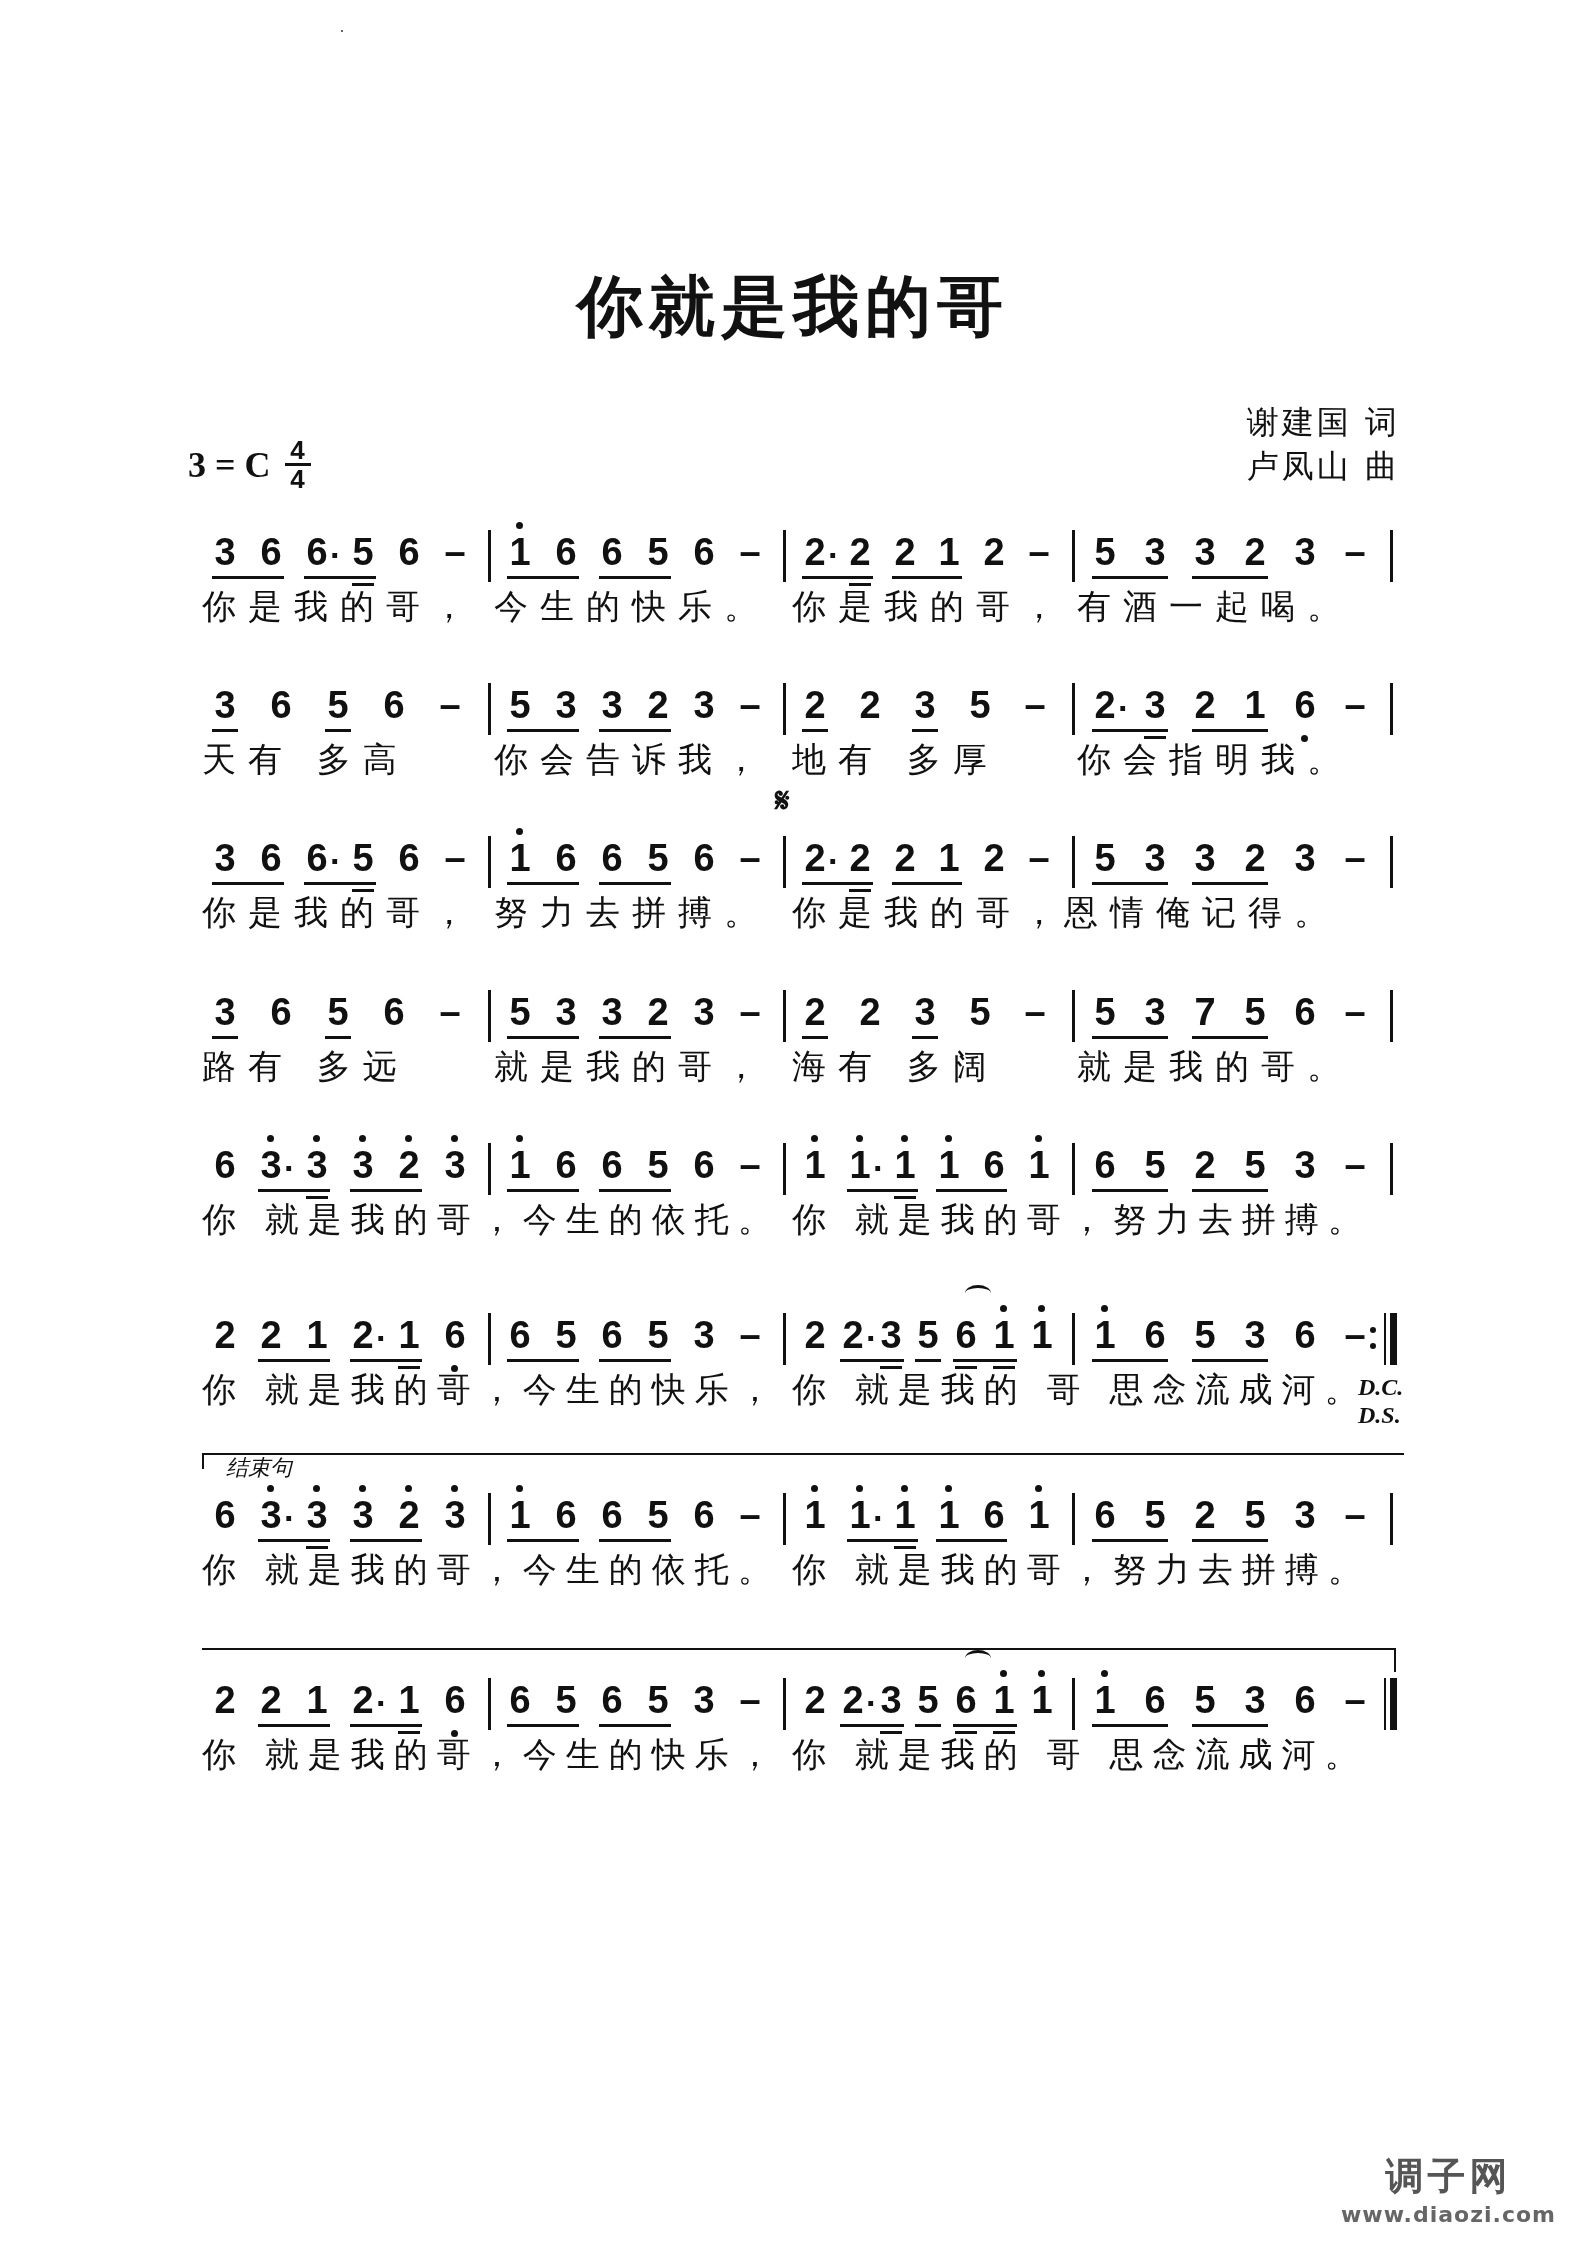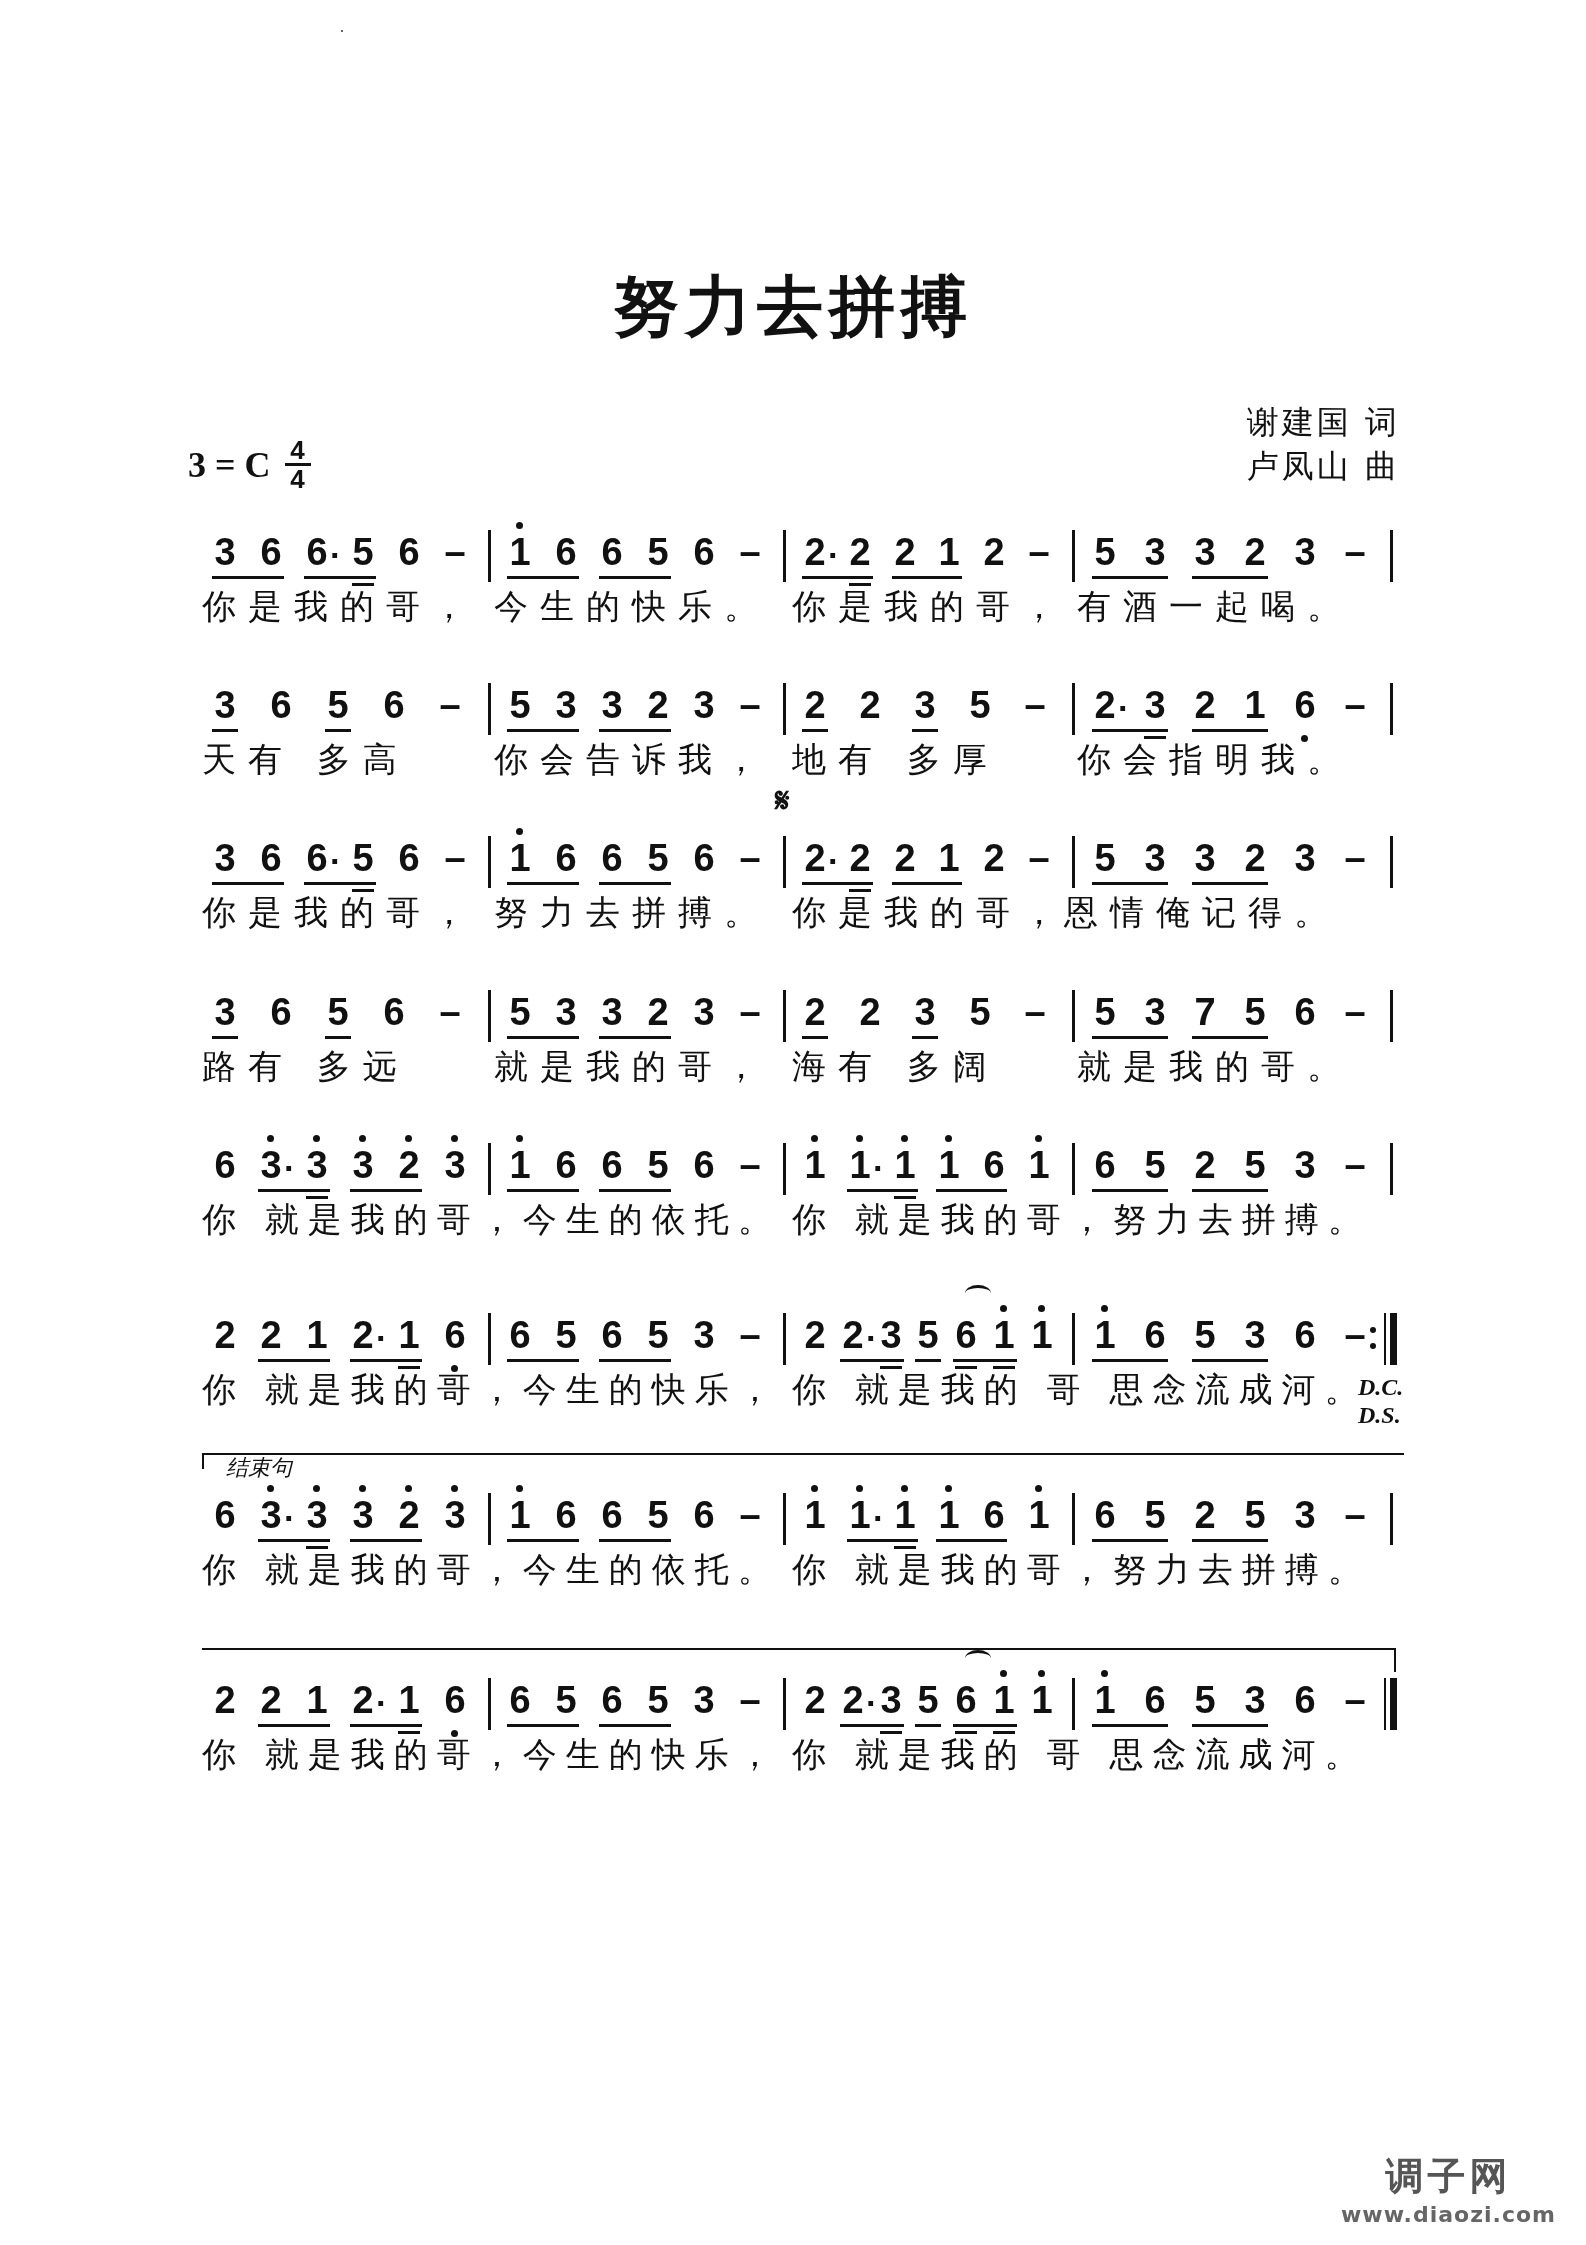--- a/index.html
+++ b/index.html
@@ -40,21 +40,21 @@
   .repeat-dots i { display:block; width:6px; height:6px; background:#111; border-radius:50%; margin: 10px 0; }
   .watermark { position: absolute; right: 30px; bottom: 18px; text-align: center; color: #555; }
   .watermark .wm-cn { font-family: "DejaVu Sans", sans-serif; font-weight: bold; font-size: 38px; letter-spacing: 4px; color:#555; }
   .watermark .wm-url { font-family: "DejaVu Sans", sans-serif; font-weight: bold; font-size: 22px; color:#666; letter-spacing: 1px; }
 </style>
 </head>
 <body>
 
 <div class="tiny-mark"></div>
 
-<div class="title">努力去拼搏</div>
+<div class="title">你就是我的哥</div>
 
 <div class="key">
   <span>3 = C</span>
   <span class="frac">
     <span>4</span>
     <span class="bar"></span>
     <span>4</span>
   </span>
 </div>
 

